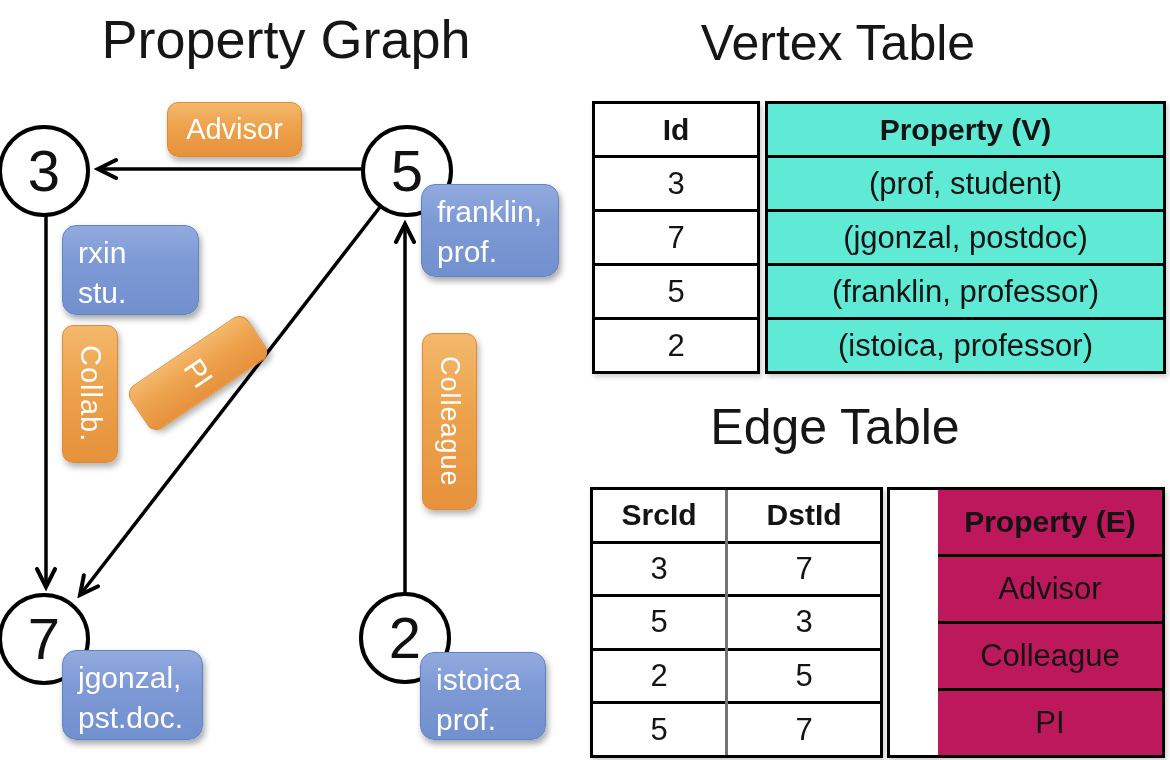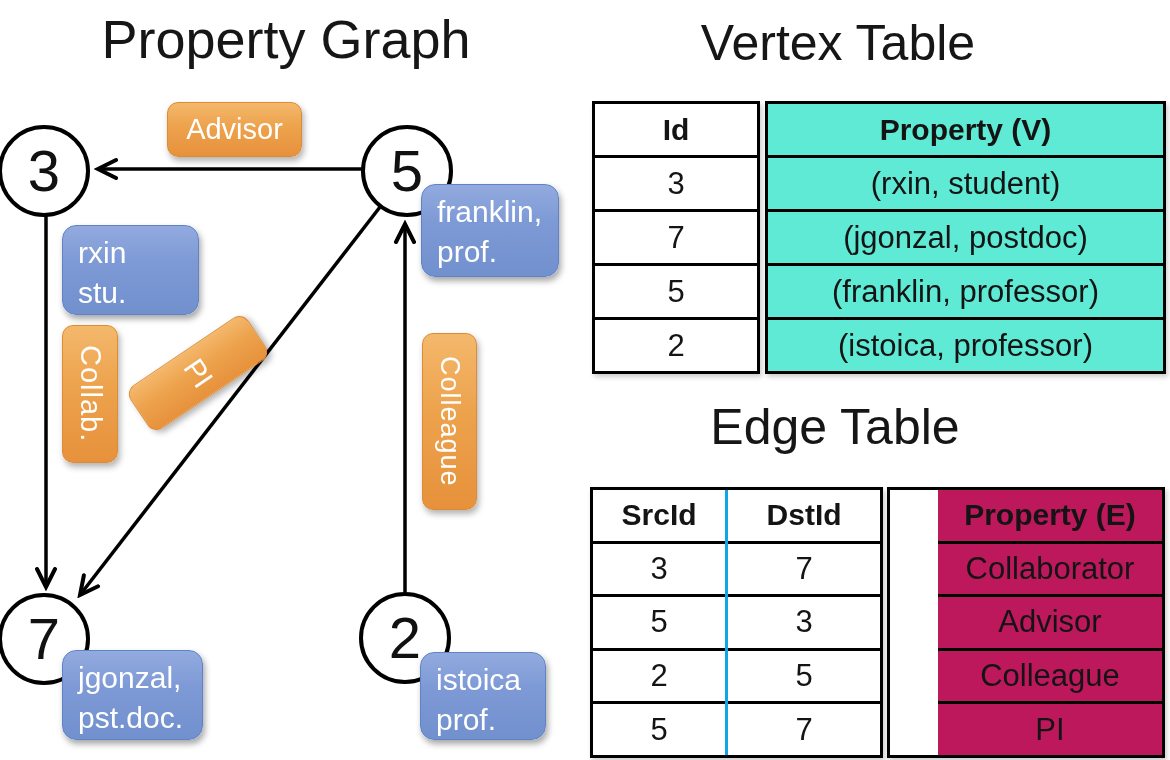--- a/index.html
+++ b/index.html
@@ -45,21 +45,21 @@
   .ebox .vtext{writing-mode:vertical-rl;letter-spacing:1px;}
 
   
   .tcol{
     position:absolute;border:3px solid #000;box-sizing:border-box;
     display:flex;flex-direction:column;background:#fff;
     box-shadow:2px 3px 5px rgba(0,0,0,0.2);
   }
   .tcol.row{flex-direction:row;}
   .subcol{display:flex;flex-direction:column;flex:1;}
-  .subcol.divided{border-left:3px solid #0ea5e9;}
+  .subcol.divided{border-left:3px solid #737373;}
   .tcell{
     flex:1;display:flex;align-items:center;justify-content:center;
     border-top:3px solid #000;font-size:31px;color:#141414;white-space:nowrap;
   }
   .subcol .tcell:first-child, .tcol > .tcell:first-child{border-top:none;}
   .th{font-weight:bold;font-size:30px;}
   .fill-blue{background:#5eead4;}
   .fill-orange{background:#be185d;margin-left:48px;}
 </style>
 </head>
@@ -129,21 +129,21 @@
   <div class="tcol" style="left:592px;top:101px;width:168px;height:273px;">
     <div class="tcell th">Id</div>
     <div class="tcell">3</div>
     <div class="tcell">7</div>
     <div class="tcell">5</div>
     <div class="tcell">2</div>
   </div>
 
   <div class="tcol" style="left:765px;top:101px;width:401px;height:273px;">
     <div class="tcell th fill-blue">Property (V)</div>
-    <div class="tcell fill-blue">(rxin, student)</div>
+    <div class="tcell fill-blue">(prof, student)</div>
     <div class="tcell fill-blue">(jgonzal, postdoc)</div>
     <div class="tcell fill-blue">(franklin, professor)</div>
     <div class="tcell fill-blue">(istoica, professor)</div>
   </div>
 
   <div class="tcol row" style="left:590px;top:487px;width:293px;height:271px;">
     <div class="subcol" style="flex:135;">
       <div class="tcell th">SrcId</div>
       <div class="tcell">3</div>
       <div class="tcell">5</div>
@@ -154,19 +154,18 @@
       <div class="tcell th">DstId</div>
       <div class="tcell">7</div>
       <div class="tcell">3</div>
       <div class="tcell">5</div>
       <div class="tcell">7</div>
     </div>
   </div>
 
   <div class="tcol" style="left:887px;top:487px;width:278px;height:271px;">
     <div class="tcell th fill-orange">Property (E)</div>
-    <div class="tcell fill-orange">Collaborator</div>
     <div class="tcell fill-orange">Advisor</div>
     <div class="tcell fill-orange">Colleague</div>
     <div class="tcell fill-orange">PI</div>
   </div>
 
 </div>
 
 </body></html>

